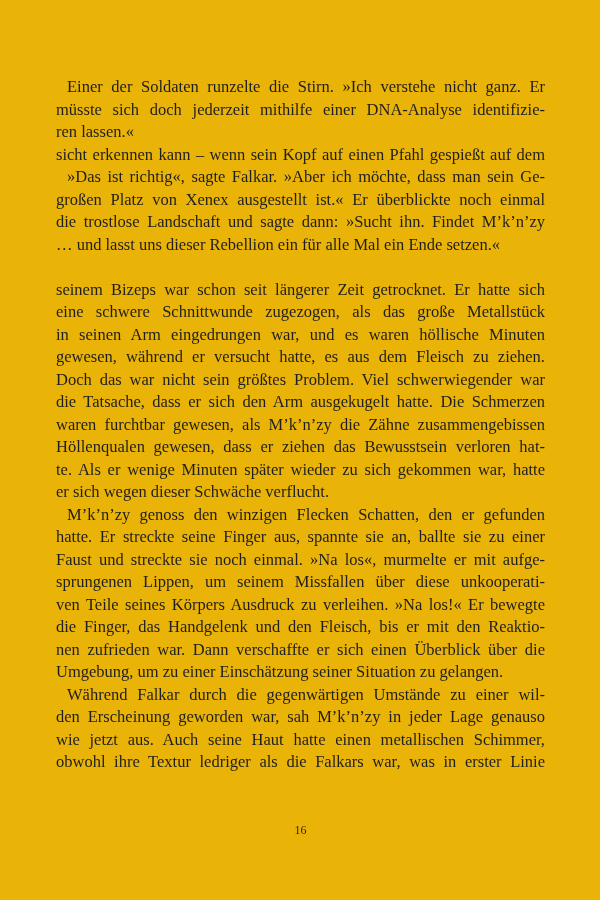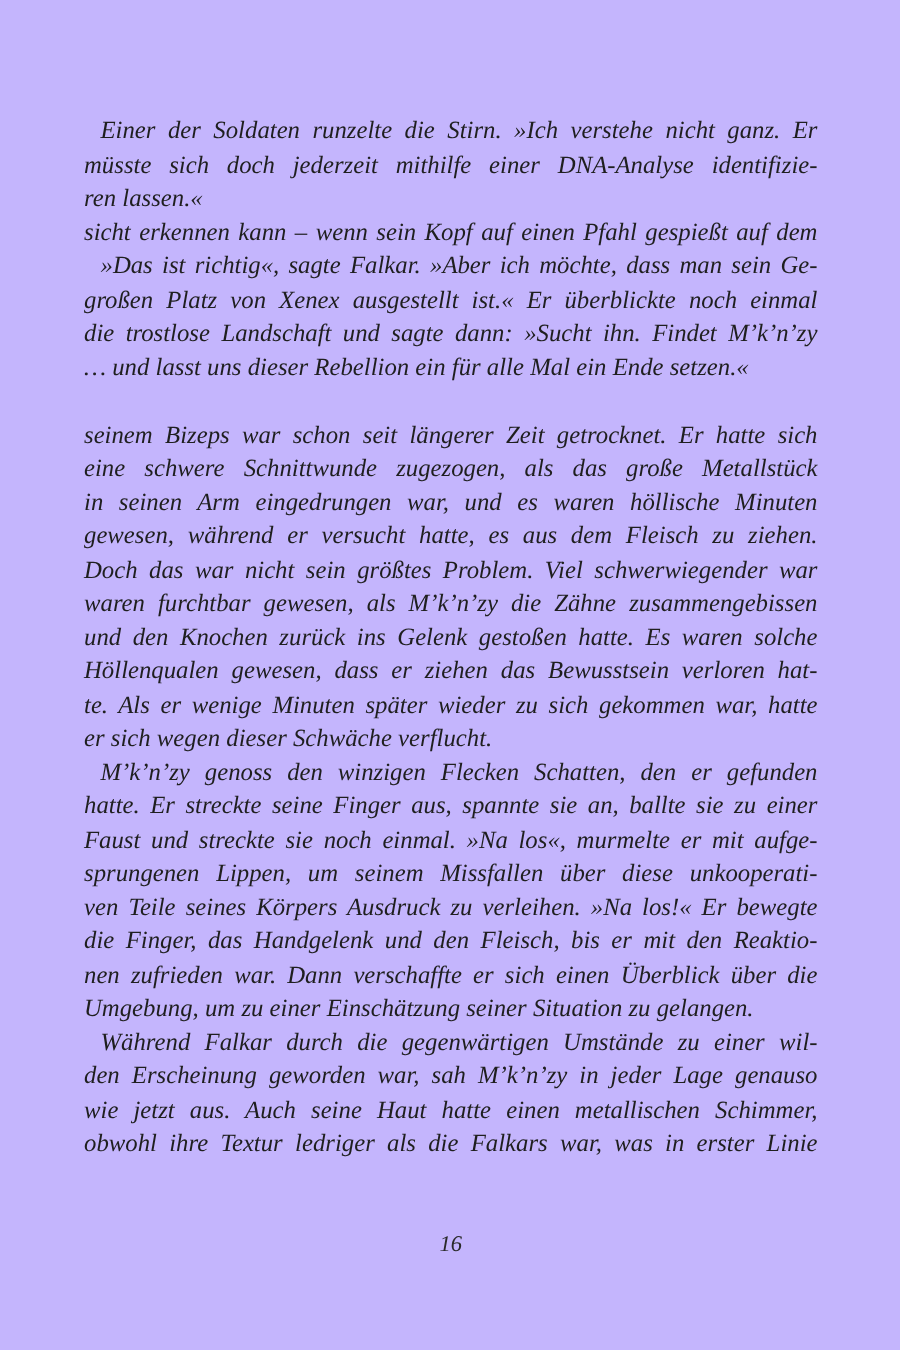--- a/index.html
+++ b/index.html
@@ -4,25 +4,24 @@
 <style>
   html, body {
     margin: 0;
     padding: 0;
     background: #ffffff;
   }
   .page {
     position: relative;
     width: 600px;
     height: 900px;
-    background: #c4b5fd;
+    background: #eab308;
     overflow: hidden;
     font-family: "Liberation Serif", serif;
     color: #1f1f1f;
-    font-style: italic;
   }
   .text-block {
     position: absolute;
     left: 56px;
     top: 76px;
     width: 489px;
   }
   .paragraph {
     margin: 0;
     padding: 0;
@@ -46,21 +45,21 @@
   }
   .line.indent {
     text-indent: 11px;
   }
   .page-number {
     position: absolute;
     left: 56px;
     top: 820px;
     width: 489px;
     text-align: center;
-    font-size: 15px;
+    font-size: 12px;
     line-height: 20px;
     color: #2a2a2a;
   }
 </style>
 </head>
 <body>
 
 <div class="page">
   <div class="text-block">
       <div class="paragraph">
@@ -74,22 +73,22 @@
         <div class="line">großen Platz von Xenex ausgestellt ist.« Er überblickte noch einmal</div>
         <div class="line">die trostlose Landschaft und sagte dann: »Sucht ihn. Findet M’k’n’zy</div>
         <div class="line last">… und lasst uns dieser Rebellion ein für alle Mal ein Ende setzen.«</div>
       </div>
       <div class="paragraph gap">
         <div class="line">seinem Bizeps war schon seit längerer Zeit getrocknet. Er hatte sich</div>
         <div class="line">eine schwere Schnittwunde zugezogen, als das große Metallstück</div>
         <div class="line">in seinen Arm eingedrungen war, und es waren höllische Minuten</div>
         <div class="line">gewesen, während er versucht hatte, es aus dem Fleisch zu ziehen.</div>
         <div class="line">Doch das war nicht sein größtes Problem. Viel schwerwiegender war</div>
+        <div class="line">die Tatsache, dass er sich den Arm ausgekugelt hatte. Die Schmerzen</div>
         <div class="line">waren furchtbar gewesen, als M’k’n’zy die Zähne zusammengebissen</div>
-        <div class="line">und den Knochen zurück ins Gelenk gestoßen hatte. Es waren solche</div>
         <div class="line">Höllenqualen gewesen, dass er ziehen das Bewusstsein verloren hat-</div>
         <div class="line">te. Als er wenige Minuten später wieder zu sich gekommen war, hatte</div>
         <div class="line last">er sich wegen dieser Schwäche verflucht.</div>
       </div>
       <div class="paragraph">
         <div class="line indent">M’k’n’zy genoss den winzigen Flecken Schatten, den er gefunden</div>
         <div class="line">hatte. Er streckte seine Finger aus, spannte sie an, ballte sie zu einer</div>
         <div class="line">Faust und streckte sie noch einmal. »Na los«, murmelte er mit aufge-</div>
         <div class="line">sprungenen Lippen, um seinem Missfallen über diese unkooperati-</div>
         <div class="line">ven Teile seines Körpers Ausdruck zu verleihen. »Na los!« Er bewegte</div>

